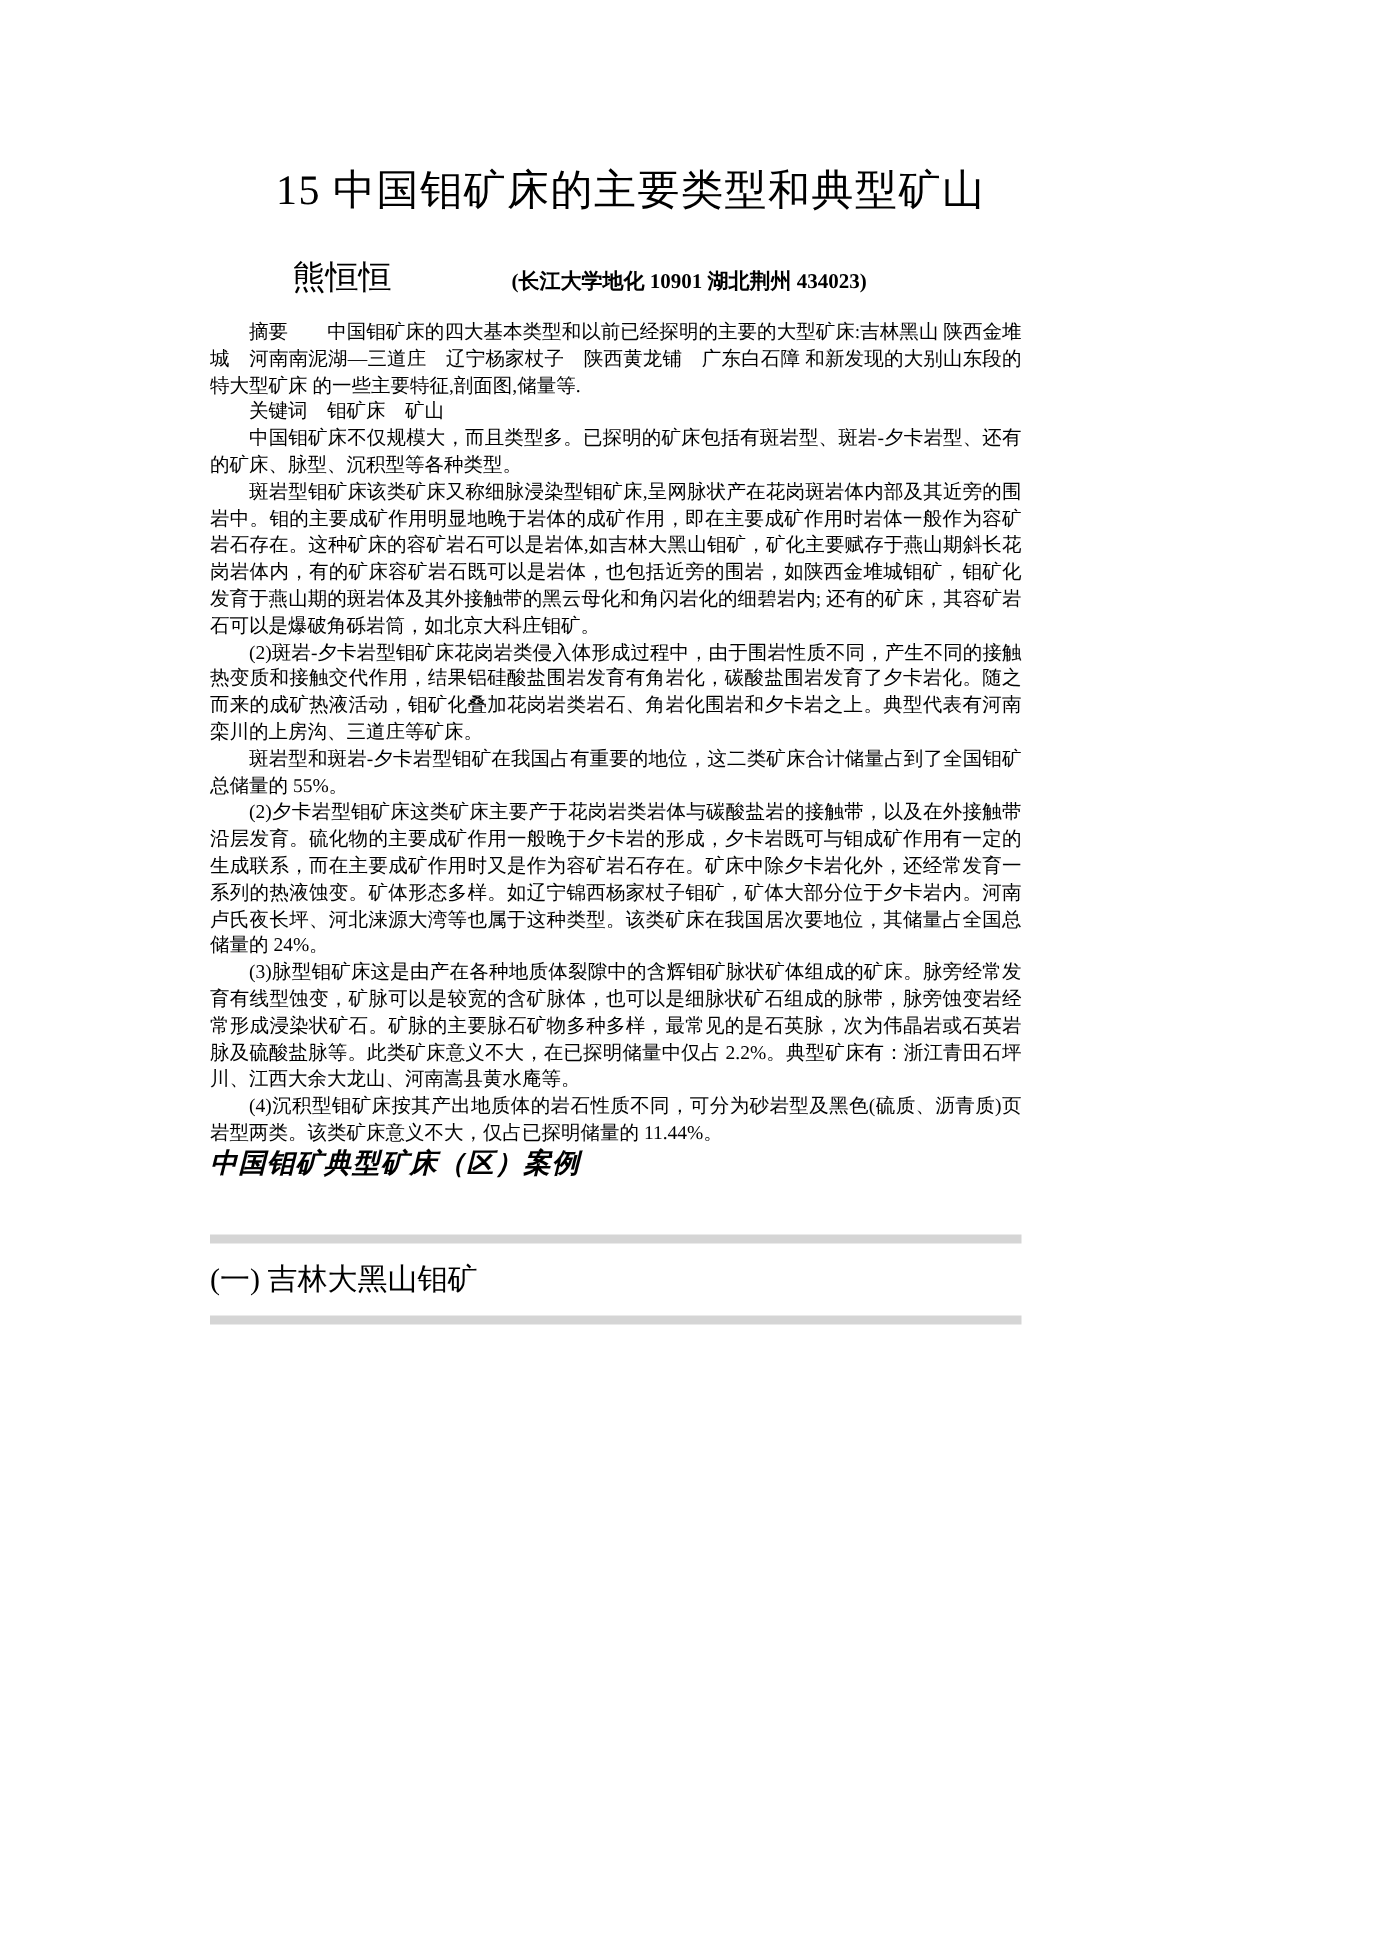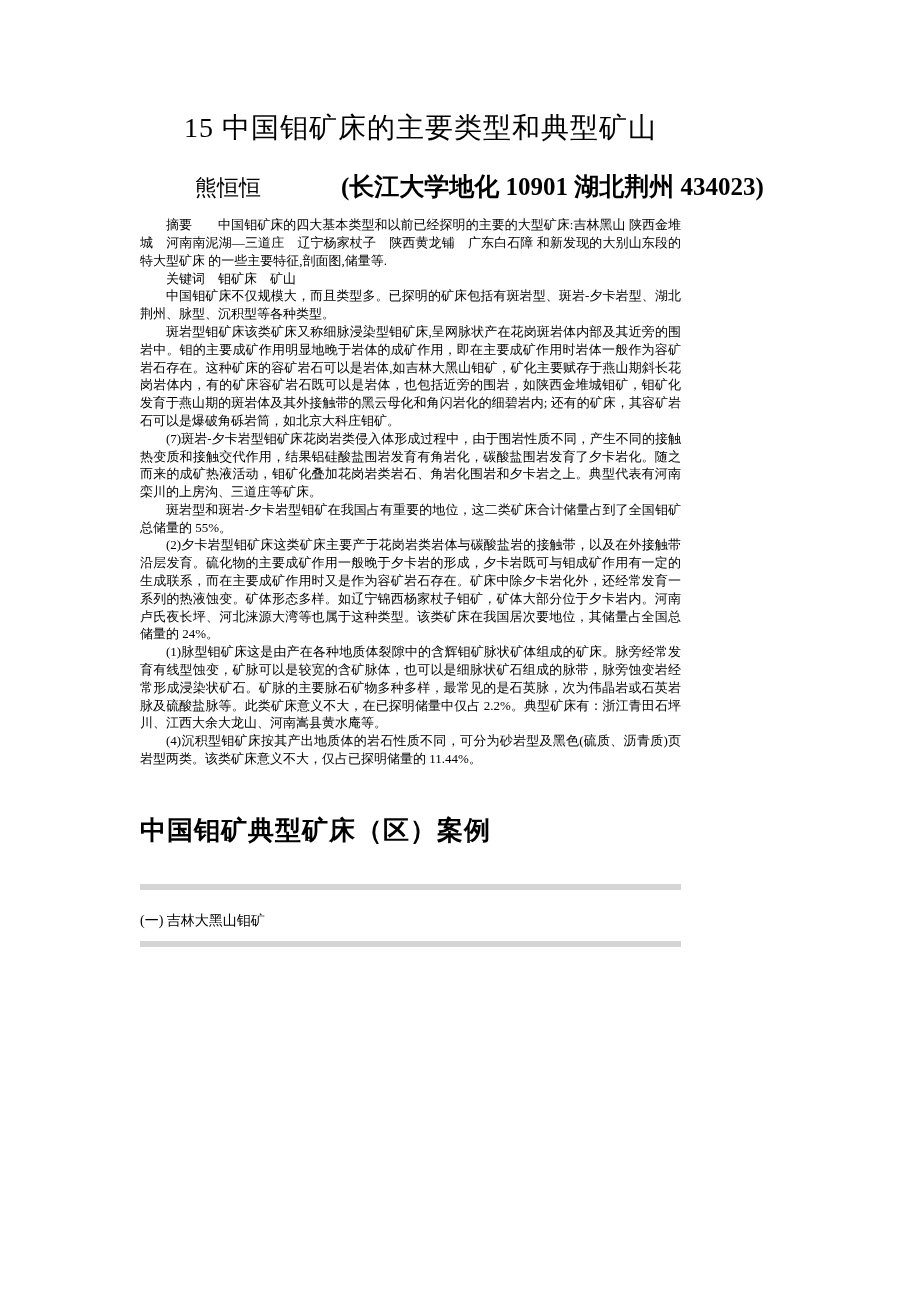--- a/index.html
+++ b/index.html
@@ -24,75 +24,75 @@
     margin: 0 0 24px 44px;
     white-space: nowrap;
   }
   .author-line {
     font-size: 22px;
     line-height: 1.35;
     margin: 0 0 12px 55px;
     white-space: nowrap;
   }
   .author { margin-right: 80px; }
-  .affiliation { font-weight: 700; font-size: 25px; }
+  .affiliation { font-weight: 700; font-size: 14px; }
   .para {
     font-size: 13px;
     line-height: 1.37;
     text-align: justify;
     word-break: break-all;
   }
   .indent { text-indent: 2em; }
   .gap-2 { display: inline-block; width: 2em; }
   .gap-1 { display: inline-block; width: 1em; }
   .section-heading {
-    font-size: 26px;
+    font-size: 18px;
     font-weight: 700;
     letter-spacing: 1px;
-    margin-top: 46px;
     line-height: 1.3;
+    font-style: italic;
   }
   .case-block { margin-top: 36px; }
   .heading-rule {
     height: 6px;
     background: #d5d5d5;
     width: 100%;
   }
   .case-title {
-    font-size: 14px;
+    font-size: 20px;
     line-height: 1.3;
-    padding: 22px 0 11px 0;
+    padding: 11px 0 11px 0;
   }
 </style>
 </head>
 <body>
 
 <div class="page">
 
   <h1 class="doc-title">15 中国钼矿床的主要类型和典型矿山</h1>
 
   <p class="author-line">
     <span class="author">熊恒恒</span><span class="affiliation">(长江大学地化 10901  湖北荆州  434023)</span>
   </p>
 
   <p class="para indent"><span>摘要</span><span class="gap-2"></span><span>中国钼矿床的四大基本类型和以前已经探明的主要的大型矿床:吉林黑山 陕西金堆城　河南南泥湖—三道庄　辽宁杨家杖子　陕西黄龙铺　广东白石障 和新发现的大别山东段的特大型矿床 的一些主要特征,剖面图,储量等.</span></p>
 
   <p class="para indent"><span>关键词</span><span class="gap-1"></span><span>钼矿床　矿山</span></p>
 
-  <p class="para indent">中国钼矿床不仅规模大，而且类型多。已探明的矿床包括有斑岩型、斑岩-夕卡岩型、湖北荆州、脉型、沉积型等各种类型。</p>
+  <p class="para indent">中国钼矿床不仅规模大，而且类型多。已探明的矿床包括有斑岩型、斑岩-夕卡岩型、还有的矿床、脉型、沉积型等各种类型。</p>
 
   <p class="para indent">斑岩型钼矿床该类矿床又称细脉浸染型钼矿床,呈网脉状产在花岗斑岩体内部及其近旁的围岩中。钼的主要成矿作用明显地晚于岩体的成矿作用，即在主要成矿作用时岩体一般作为容矿岩石存在。这种矿床的容矿岩石可以是岩体,如吉林大黑山钼矿，矿化主要赋存于燕山期斜长花岗岩体内，有的矿床容矿岩石既可以是岩体，也包括近旁的围岩，如陕西金堆城钼矿，钼矿化发育于燕山期的斑岩体及其外接触带的黑云母化和角闪岩化的细碧岩内; 还有的矿床，其容矿岩石可以是爆破角砾岩筒，如北京大科庄钼矿。</p>
 
-  <p class="para indent">(7)斑岩-夕卡岩型钼矿床花岗岩类侵入体形成过程中，由于围岩性质不同，产生不同的接触热变质和接触交代作用，结果铝硅酸盐围岩发育有角岩化，碳酸盐围岩发育了夕卡岩化。随之而来的成矿热液活动，钼矿化叠加花岗岩类岩石、角岩化围岩和夕卡岩之上。典型代表有河南栾川的上房沟、三道庄等矿床。</p>
+  <p class="para indent">(2)斑岩-夕卡岩型钼矿床花岗岩类侵入体形成过程中，由于围岩性质不同，产生不同的接触热变质和接触交代作用，结果铝硅酸盐围岩发育有角岩化，碳酸盐围岩发育了夕卡岩化。随之而来的成矿热液活动，钼矿化叠加花岗岩类岩石、角岩化围岩和夕卡岩之上。典型代表有河南栾川的上房沟、三道庄等矿床。</p>
 
   <p class="para indent">斑岩型和斑岩-夕卡岩型钼矿在我国占有重要的地位，这二类矿床合计储量占到了全国钼矿总储量的 55%。</p>
 
   <p class="para indent">(2)夕卡岩型钼矿床这类矿床主要产于花岗岩类岩体与碳酸盐岩的接触带，以及在外接触带沿层发育。硫化物的主要成矿作用一般晚于夕卡岩的形成，夕卡岩既可与钼成矿作用有一定的生成联系，而在主要成矿作用时又是作为容矿岩石存在。矿床中除夕卡岩化外，还经常发育一系列的热液蚀变。矿体形态多样。如辽宁锦西杨家杖子钼矿，矿体大部分位于夕卡岩内。河南卢氏夜长坪、河北涞源大湾等也属于这种类型。该类矿床在我国居次要地位，其储量占全国总储量的 24%。</p>
 
-  <p class="para indent">(1)脉型钼矿床这是由产在各种地质体裂隙中的含辉钼矿脉状矿体组成的矿床。脉旁经常发育有线型蚀变，矿脉可以是较宽的含矿脉体，也可以是细脉状矿石组成的脉带，脉旁蚀变岩经常形成浸染状矿石。矿脉的主要脉石矿物多种多样，最常见的是石英脉，次为伟晶岩或石英岩脉及硫酸盐脉等。此类矿床意义不大，在已探明储量中仅占 2.2%。典型矿床有：浙江青田石坪川、江西大余大龙山、河南嵩县黄水庵等。</p>
+  <p class="para indent">(3)脉型钼矿床这是由产在各种地质体裂隙中的含辉钼矿脉状矿体组成的矿床。脉旁经常发育有线型蚀变，矿脉可以是较宽的含矿脉体，也可以是细脉状矿石组成的脉带，脉旁蚀变岩经常形成浸染状矿石。矿脉的主要脉石矿物多种多样，最常见的是石英脉，次为伟晶岩或石英岩脉及硫酸盐脉等。此类矿床意义不大，在已探明储量中仅占 2.2%。典型矿床有：浙江青田石坪川、江西大余大龙山、河南嵩县黄水庵等。</p>
 
   <p class="para indent">(4)沉积型钼矿床按其产出地质体的岩石性质不同，可分为砂岩型及黑色(硫质、沥青质)页岩型两类。该类矿床意义不大，仅占已探明储量的 11.44%。</p>
 
   <h2 class="section-heading">中国钼矿典型矿床（区）案例</h2>
 
   <div class="case-block">
     <div class="heading-rule"></div>
     <p class="case-title">(一) 吉林大黑山钼矿</p>
     <div class="heading-rule"></div>
   </div>

